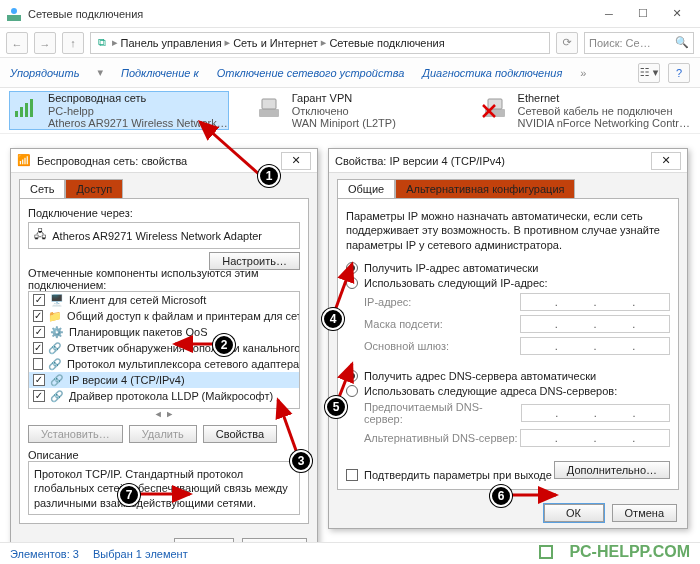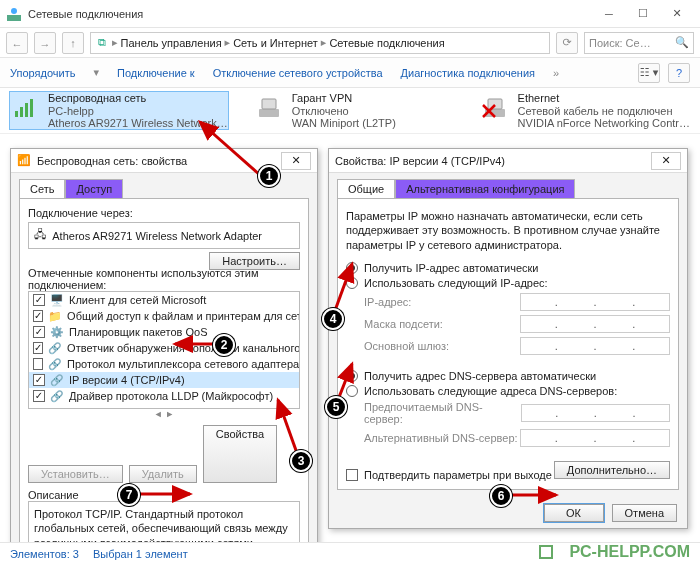--- a/index.html
+++ b/index.html
@@ -9,43 +9,43 @@
   .titlebar .title { flex:1; color:#333; }
   .winbtns { display:flex; gap:0; }
   .winbtn { width:34px; height:22px; display:flex; align-items:center; justify-content:center; color:#555; }
   .addrbar { height:30px; display:flex; align-items:center; padding:3px 6px; gap:6px; border-bottom:1px solid #e5e5e5; }
   .navbtn { width:22px; height:22px; border:1px solid #ccc; border-radius:2px; display:flex; align-items:center; justify-content:center; color:#888; background:#fafafa; }
   .breadcrumb { flex:1; height:22px; border:1px solid #ccc; display:flex; align-items:center; padding:0 4px; gap:3px; background:#fff; }
   .breadcrumb .bicon { width:14px; height:14px; display:inline-flex; align-items:center; justify-content:center; color:#2a8; }
   .breadcrumb span.sep { color:#888; }
   .search { width:110px; height:22px; border:1px solid #ccc; display:flex; align-items:center; padding:0 4px; color:#888; background:#fff;justify-content:space-between;}
   .toolbar { height:30px; display:flex; align-items:center; padding:0 10px; gap:18px; background:#fdfdfd; border-bottom:1px solid #e5e5e5; }
-  .toolbar a { color:#1a5fb4; }
+  .toolbar a { color:#1a5fb4;font-style:italic; }
   .toolbar .right { margin-left:auto; display:flex; gap:8px; }
   .toolbar .tb-icon { width:22px; height:20px; border:1px solid #ccc; border-radius:2px; display:flex; align-items:center; justify-content:center; color:#555; background:#fafafa;}
   .connections { height:46px; display:flex; padding:4px 10px; gap:26px; border-bottom:1px solid #eee; }
   .conn { display:flex; gap:8px; width:236px; }
   .conn.selected { background:#cde8ff; outline:1px solid #7abdf4; }
   .conn .cicon { width:30px; height:30px; display:flex; align-items:center; justify-content:center; }
   .conn .ctext { display:flex; flex-direction:column; line-height:1.15; overflow:hidden; }
   .conn .ctext .l1 { font-weight:400; white-space:nowrap; }
   .conn .ctext .l2, .conn .ctext .l3 { color:#555; white-space:nowrap; overflow:hidden; text-overflow:ellipsis; }
 
   .dialog { position:absolute; background:#f3f3f3; border:1px solid #aaa; box-shadow:2px 2px 6px rgba(0,0,0,.25); }
   .dialog .dtitle { height:24px; display:flex; align-items:center; padding:0 6px; background:#fff; border-bottom:1px solid #ddd; }
   .dialog .dtitle .dicon { width:14px; height:14px; margin-right:6px; }
   .dialog .dclose { margin-left:auto; width:30px; height:18px; display:flex; align-items:center; justify-content:center; background:#fff; border:1px solid #ccc; }
   .tabs { display:flex; padding:6px 8px 0 8px; gap:0; }
   .tab { padding:3px 10px; border:1px solid #b5b5b5; background:#f3f3f3; border-bottom:none; position:relative; }
   .tab.active { background:#fff; z-index:2; }
-  .tab:not(.active) { background:#8b5cf6; }
+  .tab:not(.active) { background:#c2410c; }
   .tabbody { margin:0 8px 8px 8px; border:1px solid #b5b5b5; background:#fff; padding:8px; }
   .field-inset { border:1px solid #bbb; background:#fff; padding:3px 5px; margin:3px 0 6px 0; display:flex; align-items:center; gap:6px; }
   .btn { border:1px solid #9c9c9c; background:linear-gradient(#fdfdfd,#e5e5e5); padding:2px 12px; font-size:11px; min-width:60px; text-align:center; }
-  .btn.disabled { color:#9a9a9a;margin-top:40px; }
+  .btn.disabled { color:#9a9a9a; }
   .list { border:1px solid #bbb; height:118px; overflow:hidden; background:#fff; }
   .list .row { display:flex; align-items:center; gap:5px; padding:1px 4px; white-space:nowrap; }
   .list .row.sel { background:#cde8ff; }
   .chk { width:12px; height:12px; border:1px solid #666; display:inline-flex; align-items:center; justify-content:center; font-size:10px; line-height:1; background:#fff; }
   .chk.off { color:transparent; }
   .li-icon { width:14px; height:14px; display:inline-flex; align-items:center; justify-content:center; }
   .row3 { display:flex; gap:6px; margin:6px 0; }
   .desc { border:1px solid #bbb; background:#fff; padding:5px; line-height:1.3; height:54px; }
   .btnrow { display:flex; gap:8px; justify-content:flex-end; padding:6px 10px; }
 

